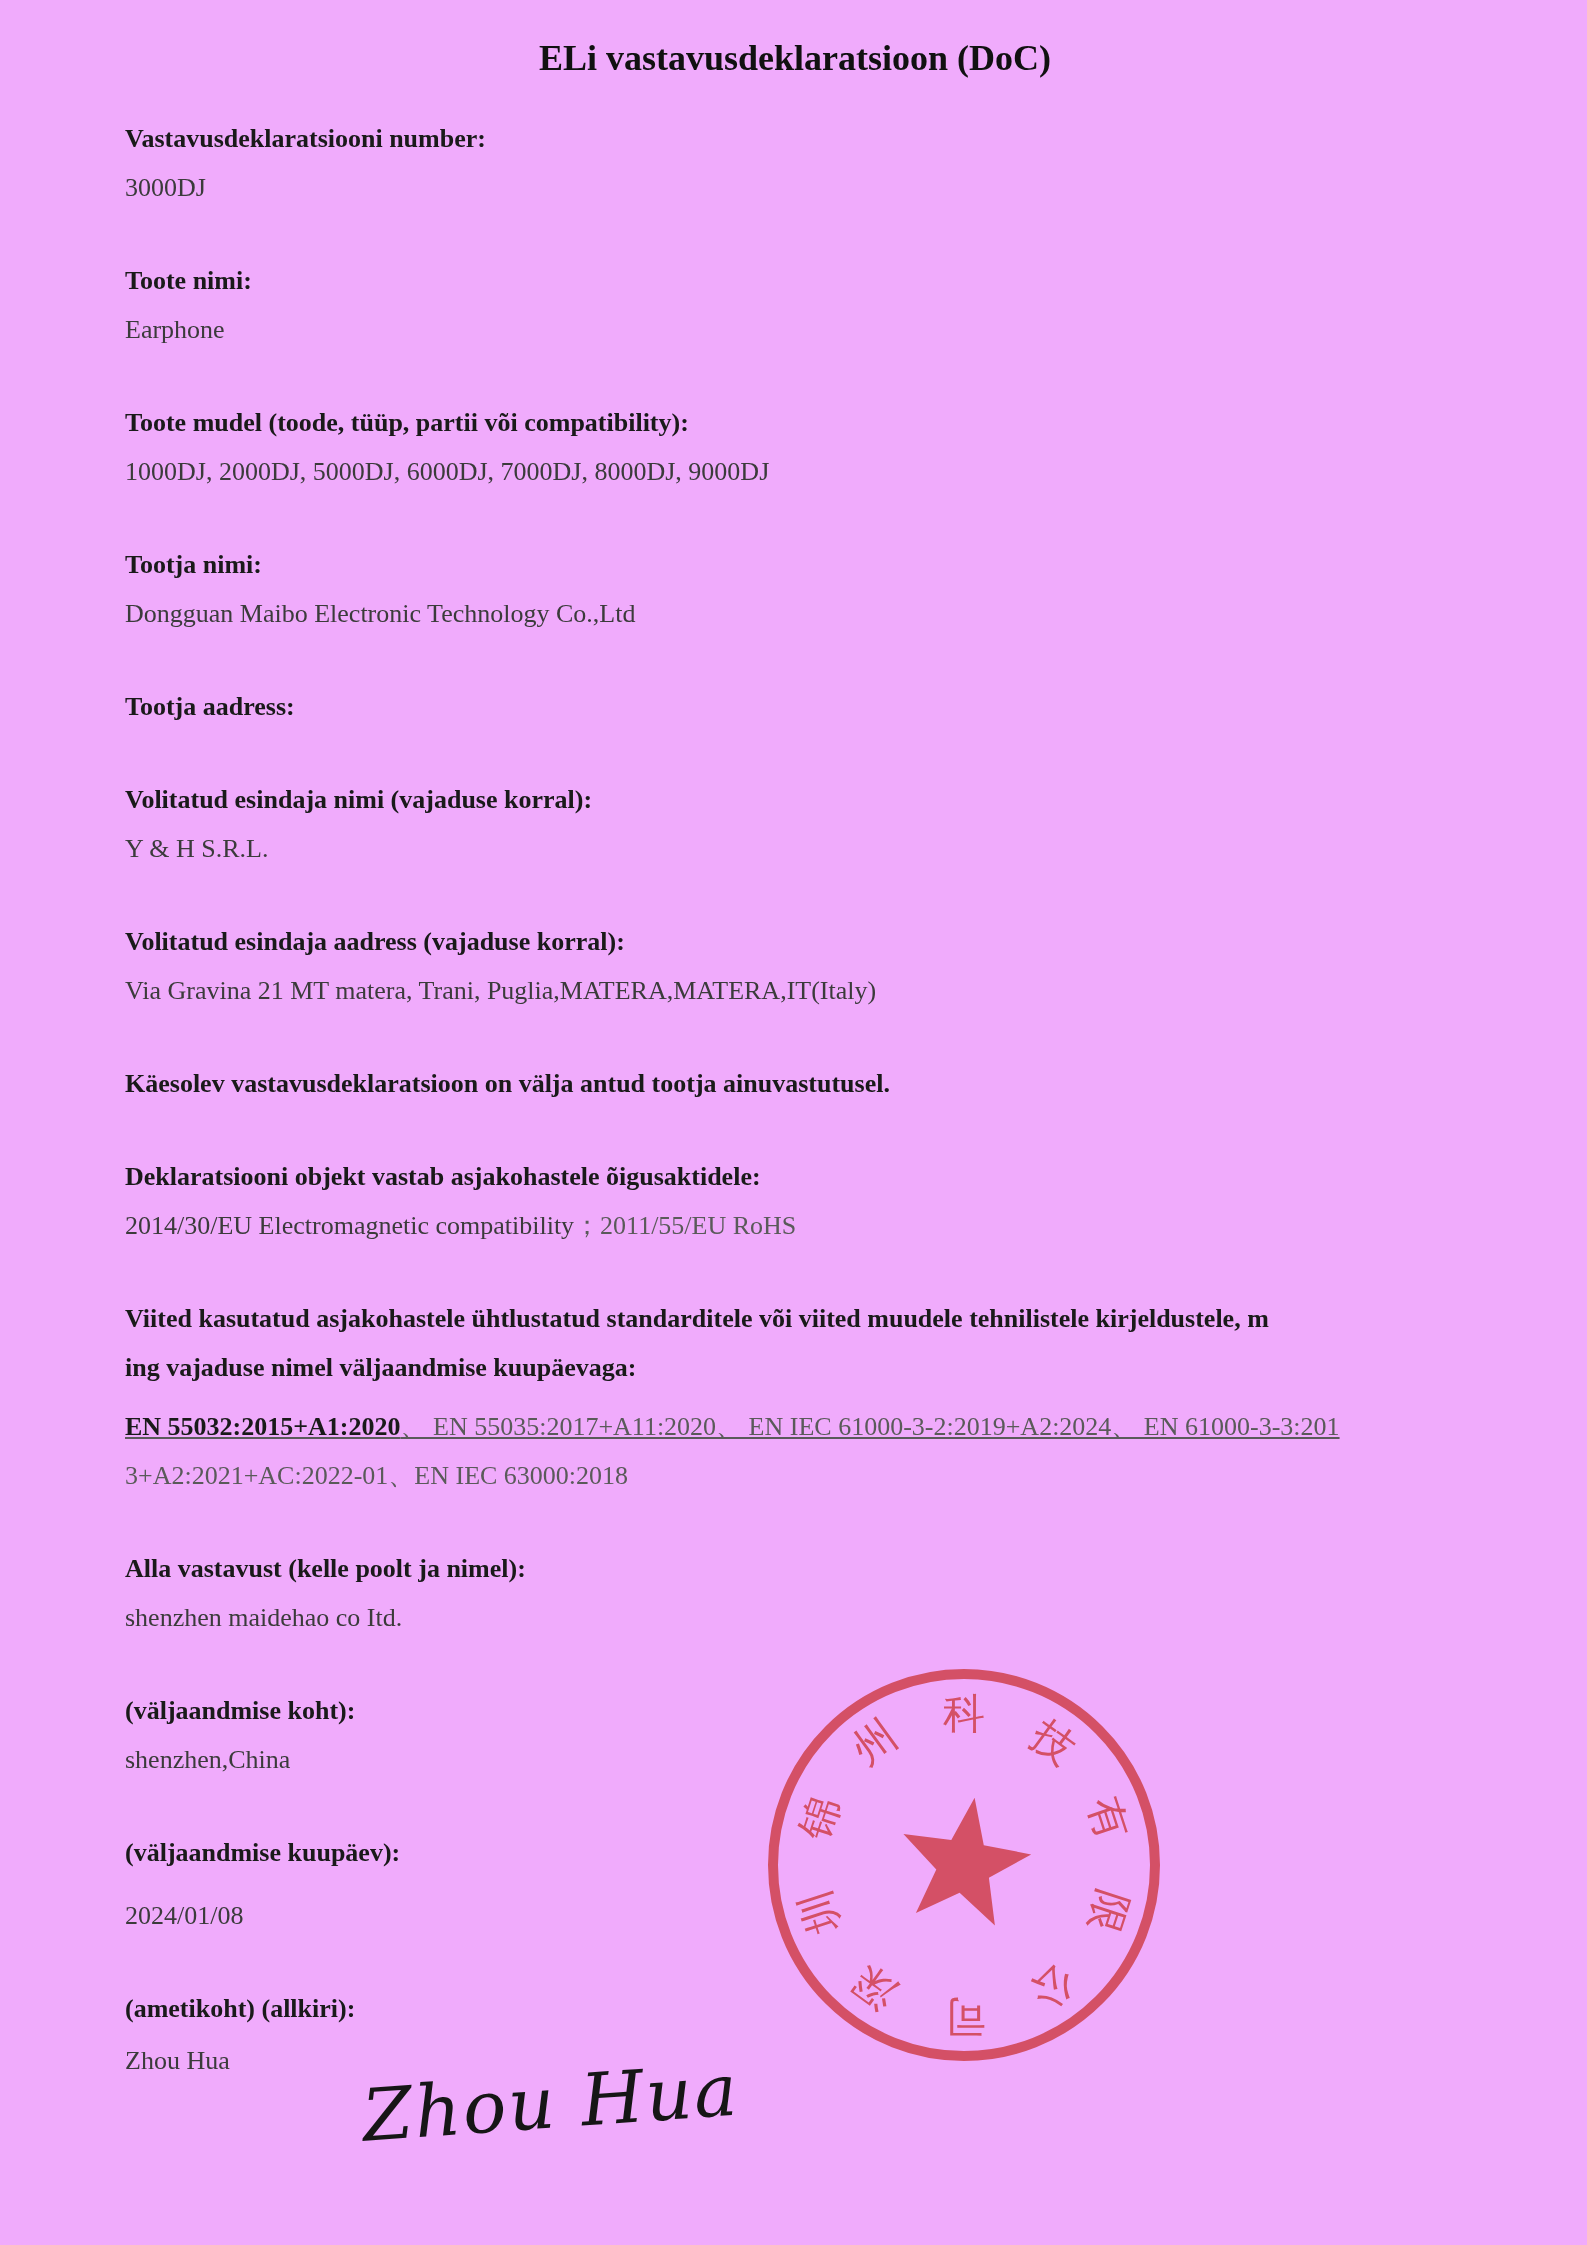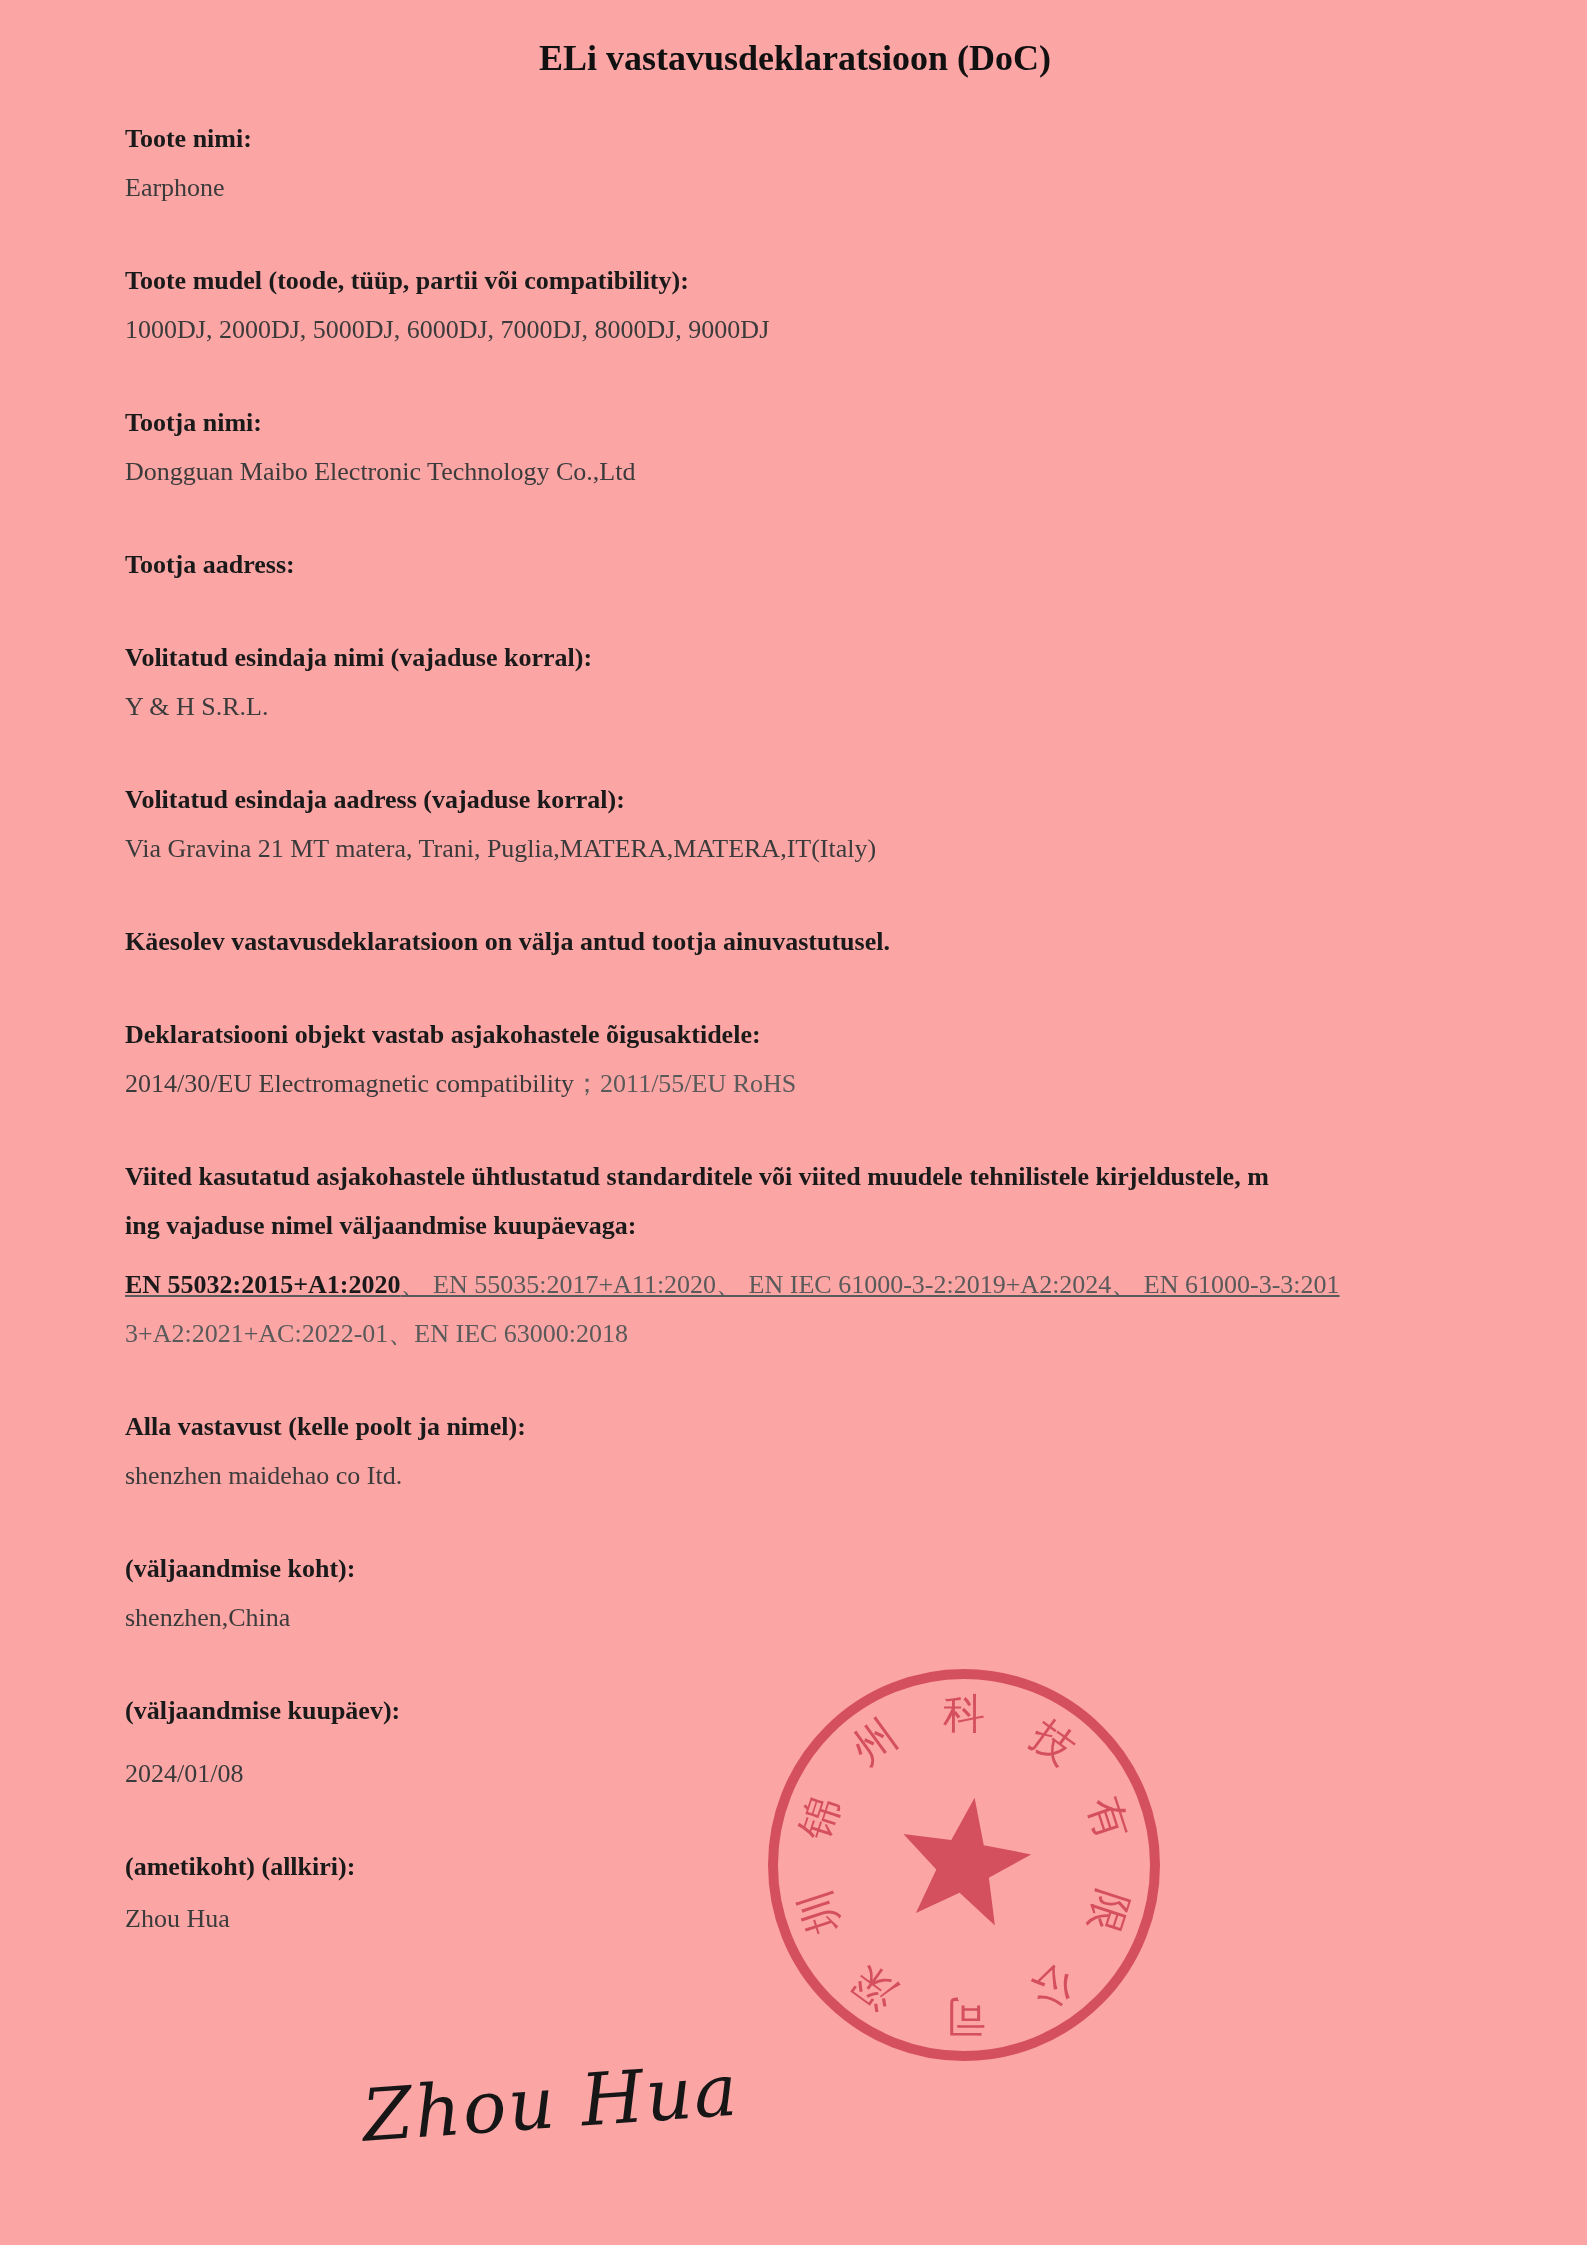--- a/index.html
+++ b/index.html
@@ -1,19 +1,19 @@
 <!DOCTYPE html>
 <html style="--stamp-color: #d2495a;"><head>
 <meta charset="utf-8">
 <style>
   html,body{margin:0;padding:0;background:#ffffff;}
   .page{
     position:relative;
     width:1587px;height:2245px;
-    background:#fca5a5;
+    background:#f0abfc;
     overflow:hidden;
     font-family:"Liberation Serif","DejaVu Serif",serif;
     box-sizing:border-box;
     padding:38px 60px 0 125px;
   }
   .doc-title{
     width:1340px;
     text-align:center;
     font-size:36px;
     font-weight:bold;
@@ -68,20 +68,24 @@
     fill:#161616;
   }
 </style>
 </head>
 <body>
 
 <div class="page">
 
   <div class="doc-title">ELi vastavusdeklaratsioon (DoC)</div>
 
+  <div class="block">
+    <span class="f-label">Vastavusdeklaratsiooni number:</span>
+    <span class="f-value">3000DJ</span>
+  </div>
 
   <div class="block">
     <span class="f-label">Toote nimi:</span>
     <span class="f-value">Earphone</span>
   </div>
 
   <div class="block">
     <span class="f-label">Toote mudel (toode, tüüp, partii või compatibility):</span>
     <span class="f-value">1000DJ, 2000DJ, 5000DJ, 6000DJ, 7000DJ, 8000DJ, 9000DJ</span>
   </div>

